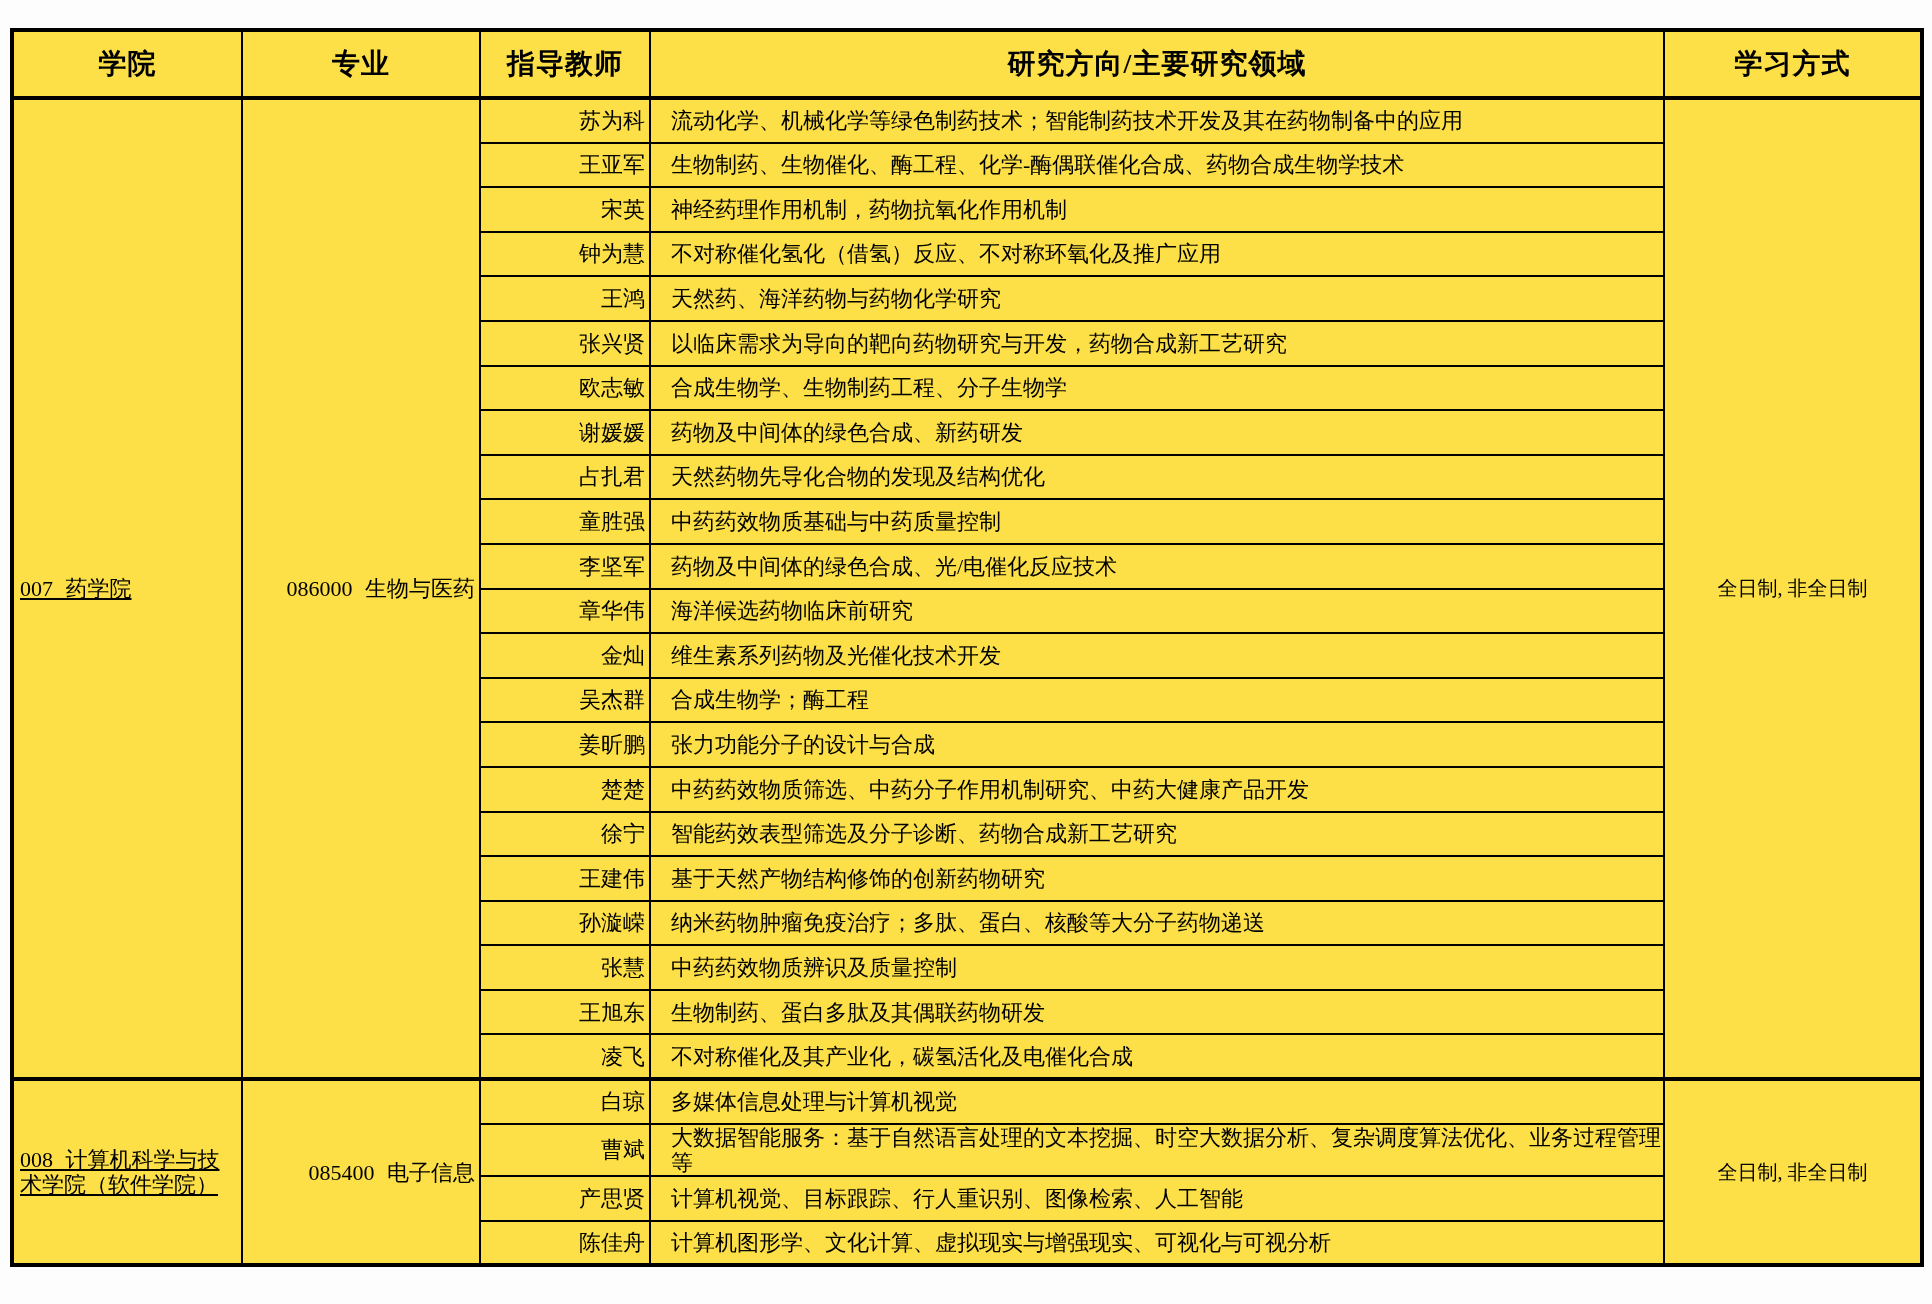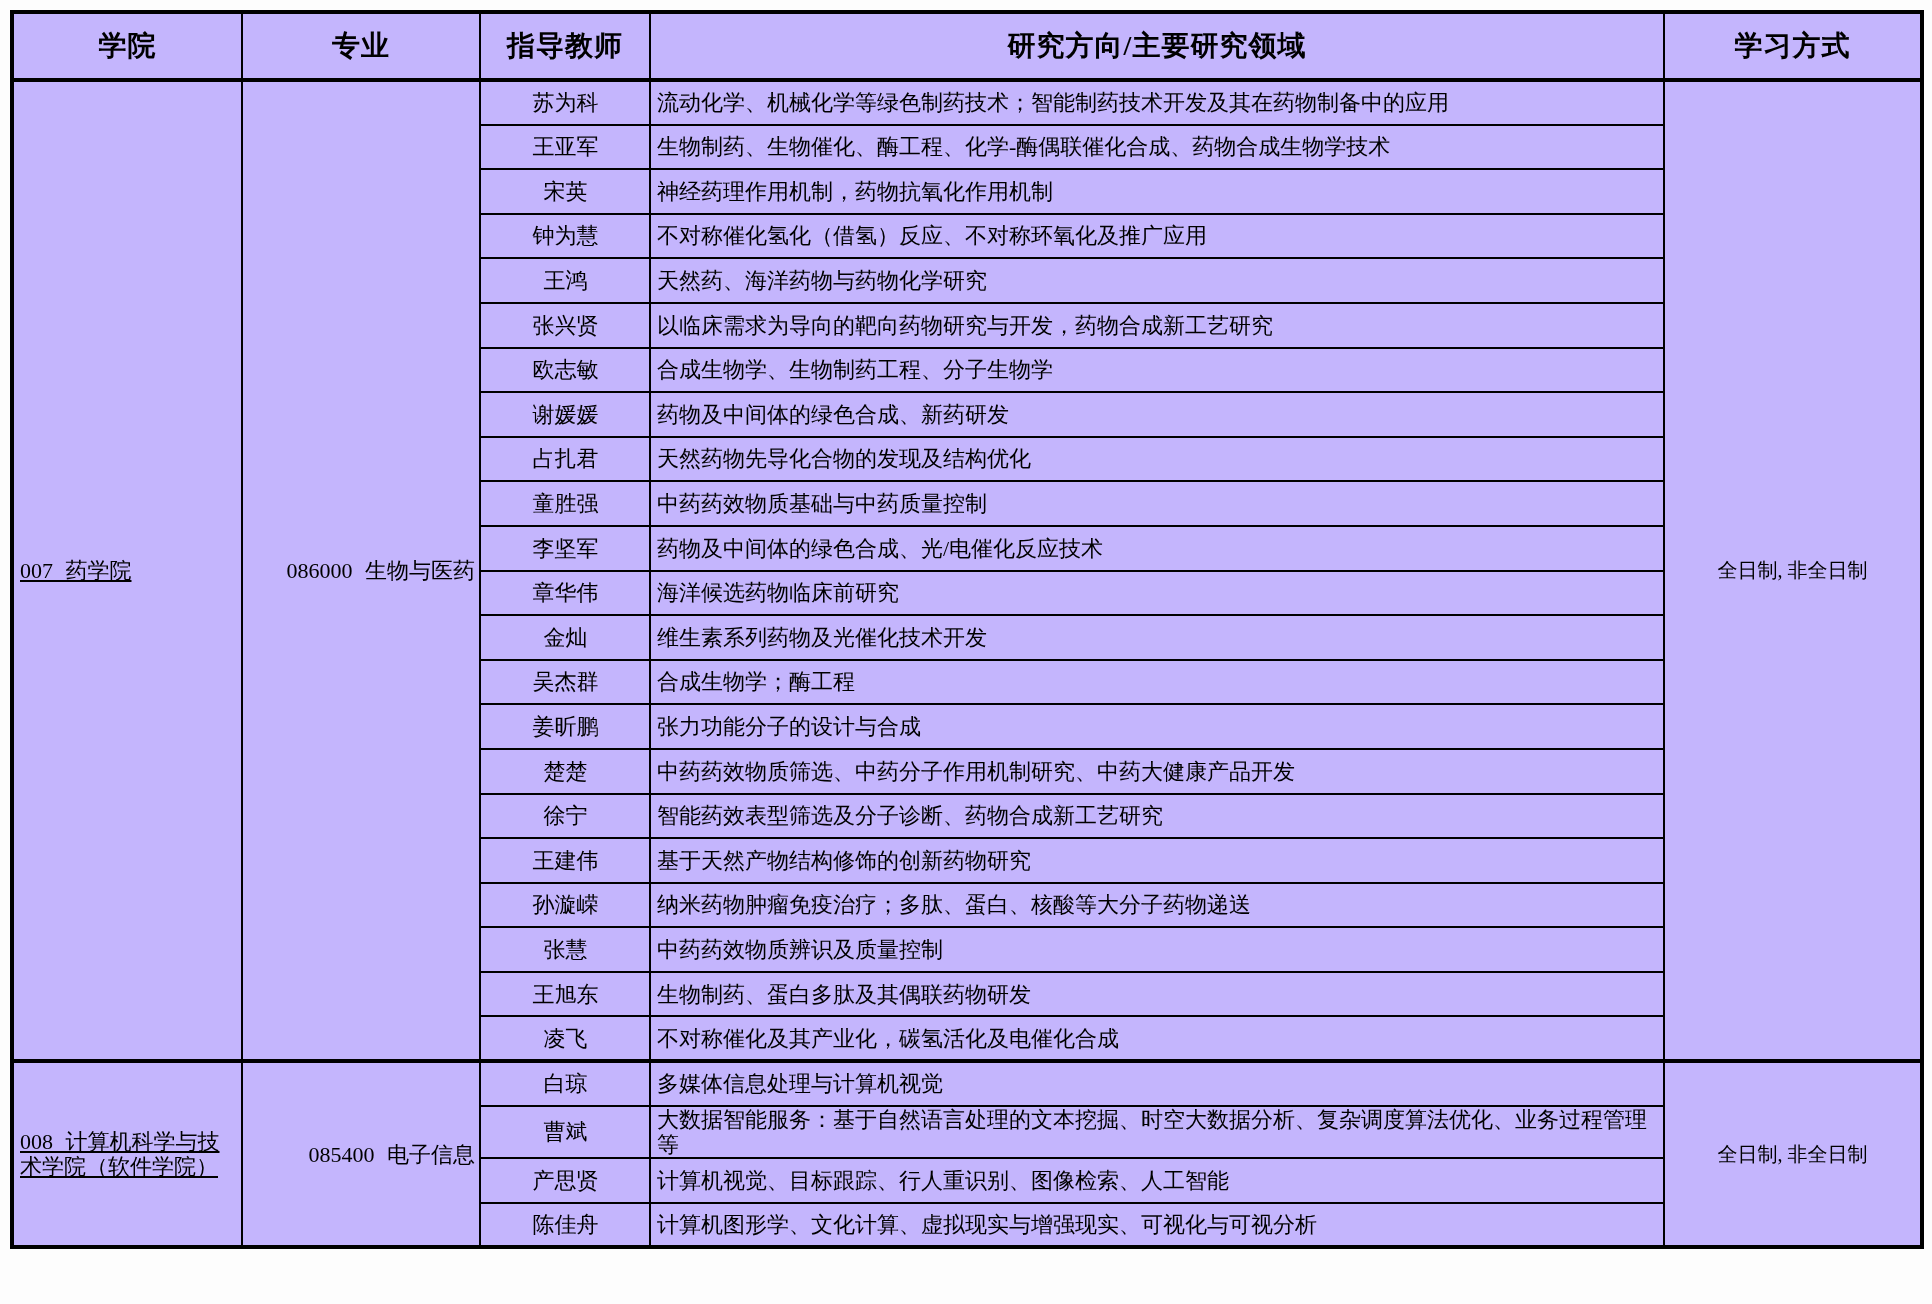--- a/index.html
+++ b/index.html
@@ -13,25 +13,25 @@
   .page {
     position: relative;
     width: 1932px;
     height: 1304px;
     background: #fdfdfd;
     overflow: hidden;
   }
   table.advisors {
     position: absolute;
     left: 10px;
-    top: 10px;
+    top: 28px;
     width: 1912px;
     border-collapse: collapse;
     table-layout: fixed;
-    background: #c4b5fd;
+    background: #fde047;
     border: 4px solid #000;
   }
   th, td {
     border: 2px solid #000;
     padding: 0 4px;
     overflow: hidden;
   }
   thead th {
     height: 68px;
     font-size: 28px;
@@ -53,26 +53,26 @@
     word-spacing: 7px;
     padding: 0 6px;
     text-decoration: underline;
   }
   td.major-cell {
     text-align: right;
     word-spacing: 7px;
     padding-left: 2px;
   }
   td.name-cell {
-    text-align: center;
+    text-align: right;
     padding-left: 5px;
   }
   td.research-cell {
     text-align: left;
-    padding-left: 6px;
+    padding-left: 20px;
     padding-right: 2px;
   }
   td.mode-cell {
     text-align: center;
     font-size: 20px;
   }
 </style>
 </head>
 <body>
 

